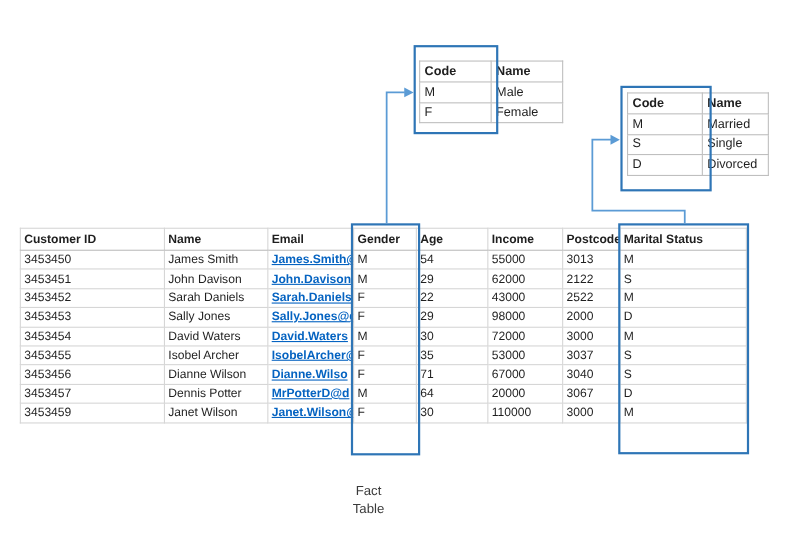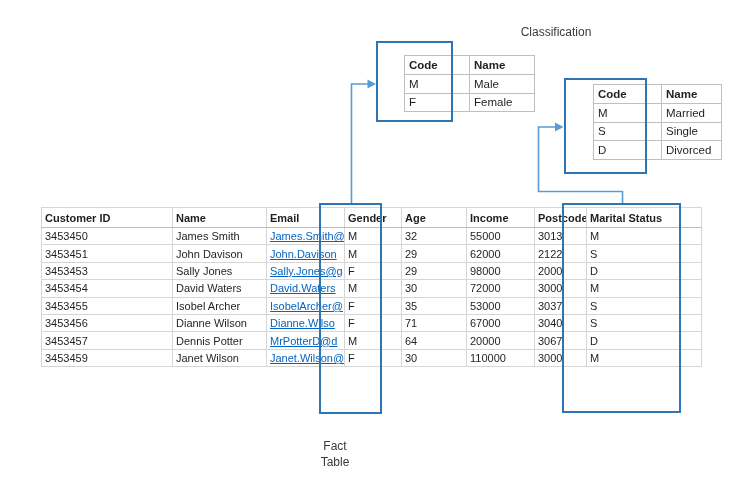--- a/index.html
+++ b/index.html
@@ -6,21 +6,21 @@
   .canvas {
     position: relative;
     width: 736px;
     height: 495px;
     background: #ffffff;
     overflow: hidden;
     font-family: "Liberation Sans", sans-serif;
   }
 
   
-  .tbl { position: absolute; margin-left: 23px; }
+  .tbl { position: absolute; }
   .tbl table { border-collapse: collapse; table-layout: fixed; width: 100%; }
 
   .fact-tbl { left: 18px; top: 207px; width: 660px; }
   .fact-tbl table { border: 1px solid #9a9a9a; padding-left: 24px; }
   .fact-tbl th, .fact-tbl td {
     border: 1px solid #d6d6d6;
     padding: 0 2px 0 3px;
     font-size: 11px;
     color: #1f1f1f;
     white-space: nowrap;
@@ -43,20 +43,21 @@
   .class-tbl th { font-weight: bold; height: 18px; }
   .class-tbl td { height: 17.5px; font-weight: normal; }
 
   .gender-tbl  { left: 381px; top: 55px;  width: 130px; }
   .marital-tbl { left: 570px; top: 84px;  width: 128px; }
 
   .email-link {
     color: #0563c1;
     text-decoration: underline;
     white-space: nowrap;
+    font-weight: bold;
   }
 
   
   .callout {
     position: absolute;
     border: 2px solid #2e75b6;
     background: transparent;
     box-sizing: border-box;
   }
   .gender-code-callout  { left: 376px; top: 41px;  width: 77px;  height: 81px; }
@@ -83,21 +84,20 @@
   }
   .classification-label { left: 496px; top: 24px;  width: 120px; }
   .fact-label           { left: 285px; top: 438px; width: 100px; }
 </style>
 </head>
 <body>
 
 <div class="canvas">
 
   <div class="label classification-label">
-    <div>Classification</div>
   </div>
 
   <div class="tbl class-tbl gender-tbl">
       <table>
         <colgroup>
           <col style="width: 65px;">
           <col style="width: 65px;">
         </colgroup>
         <thead>
           <tr>
@@ -170,34 +170,44 @@
             <th>Postcode</th>
             <th>Marital Status</th>
           </tr>
         </thead>
         <tbody>
           <tr>
             <td>3453450</td>
             <td>James Smith</td>
             <td><a href="#" class="email-link">James.Smith@</a></td>
             <td>M</td>
-            <td>32</td>
+            <td>54</td>
             <td>55000</td>
             <td>3013</td>
             <td>M</td>
           </tr>
           <tr>
             <td>3453451</td>
             <td>John Davison</td>
             <td><a href="#" class="email-link">John.Davison</a></td>
             <td>M</td>
             <td>29</td>
             <td>62000</td>
             <td>2122</td>
             <td>S</td>
+          </tr>
+          <tr>
+            <td>3453452</td>
+            <td>Sarah Daniels</td>
+            <td><a href="#" class="email-link">Sarah.Daniels</a></td>
+            <td>F</td>
+            <td>22</td>
+            <td>43000</td>
+            <td>2522</td>
+            <td>M</td>
           </tr>
           <tr>
             <td>3453453</td>
             <td>Sally Jones</td>
             <td><a href="#" class="email-link">Sally.Jones@g</a></td>
             <td>F</td>
             <td>29</td>
             <td>98000</td>
             <td>2000</td>
             <td>D</td>

